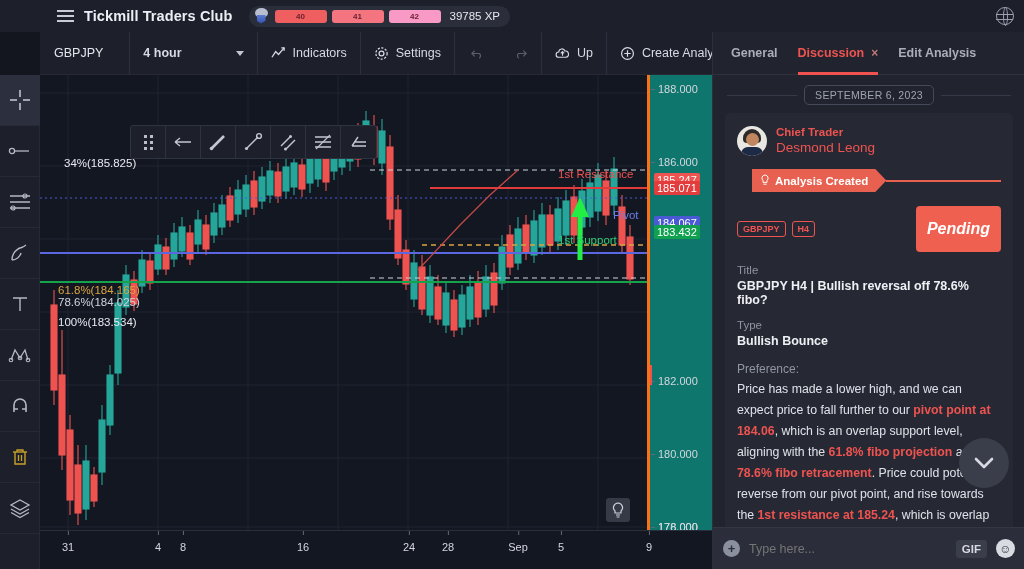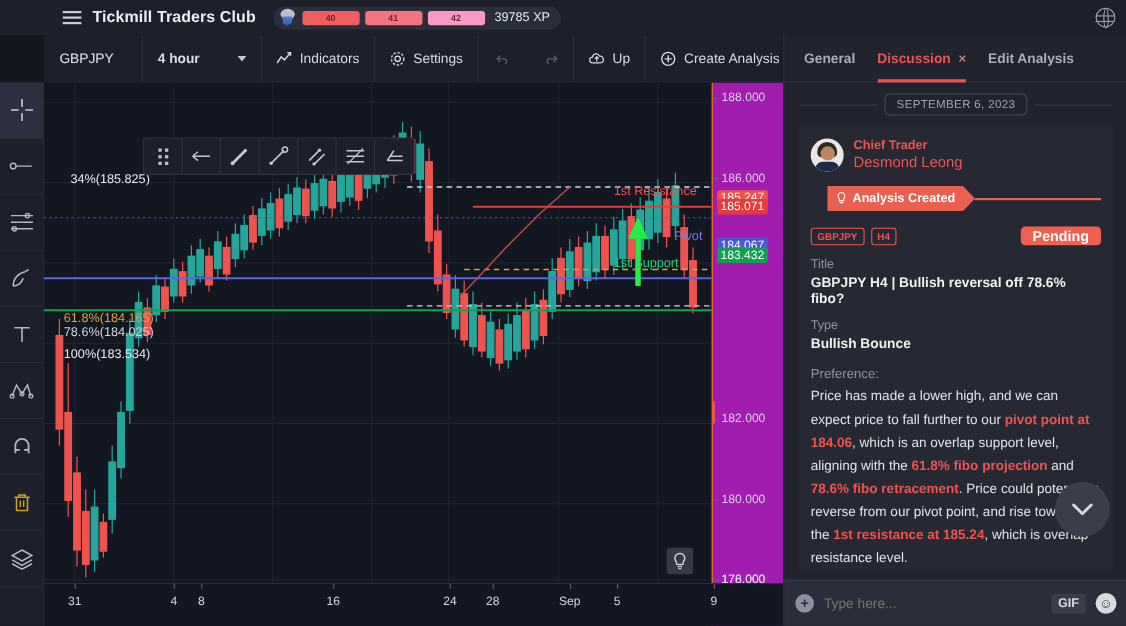--- a/index.html
+++ b/index.html
@@ -48,21 +48,21 @@
     position: absolute; top: 32px; left: 40px; width: 672px; height: 43px;
     background: #1d1f2b; display: flex; align-items: stretch;
     border-bottom: 1px solid #262a36;
   }
   .tb-item {
     display: flex; align-items: center; gap: 7px; padding: 0 13px;
     color: #d7dae2; font-size: 12.5px; cursor: pointer;
     border-right: 1px solid #2c3040; white-space: nowrap;
   }
   .tb-item.sym { font-weight: normal; padding: 0 26px 0 14px; color: #e3e6ec; }
-  .tb-item.tf { font-weight: bold; gap: 34px; }
+  .tb-item.tf { font-weight: bold; gap: 54px; }
   .chev { width: 0; height: 0; border-left: 4.5px solid transparent; border-right: 4.5px solid transparent; border-top: 5px solid #c3c7d1; }
   .tb-icon { width: 15px; height: 15px; flex: none; }
   .tb-undo { border-right: none; padding: 0 15px; }
 
   
   .rail {
     position: absolute; top: 75px; left: 0; width: 40px; height: 494px;
     background: #1d1f2b; border-right: 1px solid #262a36;
   }
   .rail-btn {
@@ -89,21 +89,21 @@
   .ftb-btn {
     width: 35px; display: flex; align-items: center; justify-content: center;
     border-right: 1px solid #2e3342; cursor: pointer; color: #c2c7d2;
   }
   .ftb-btn:last-child { border-right: none; }
   .dots { display: grid; grid-template-columns: repeat(2, 3px); gap: 3px; }
   .dots i { width: 3px; height: 3px; background: #b9bec9; display: block; }
 
   .priceaxis {
     position: absolute; right: 0; top: 0; width: 65px; height: 494px;
-    border-left: 1px solid #f97316; background: #a21caf;
+    border-left: 3px solid #f97316; background: #0f766e;
   }
   .pa-tick { position: absolute; left: 8px; color: #d4d7de; font-size: 11px; }
   .pa-tick::before { content:""; position: absolute; left: -7px; top: 6px; width: 4px; height: 1px; background: #626776; }
   .pa-badge {
     position: absolute; left: 4px; padding: 1px 3px; font-size: 11px; color: #fff; border-radius: 2px;
   }
   .timeaxis {
     position: absolute; left: 0; bottom: 0; width: 672px; height: 39px;
     border-top: 1px solid #2a2e3b; background: #131722;
   }
@@ -144,22 +144,22 @@
     background: #e8604f; height: 23px; display: flex; align-items: center; gap: 5px;
     padding: 0 8px; color: #fff; font-size: 11.5px; font-weight: bold;
     clip-path: polygon(0 0, calc(100% - 11px) 0, 100% 50%, calc(100% - 11px) 100%, 0 100%);
     padding-right: 18px;
   }
   .ribbon .tail { flex: 1; height: 2px; background: #e8604f; }
 
   .badges { display: flex; align-items: center; gap: 6px; margin: 14px 0 0; }
   .mini { border: 1px solid #ef5350; color: #ef5350; border-radius: 3px; font-size: 9px; padding: 2px 5px; font-weight: bold; }
   .pending {
-    margin-left: auto; background: #ef6050; color: #fff; font-size: 13px; font-weight: bold;
-    border-radius: 4px; padding: 1px 11px;
+    margin-left: auto; background: #ef6050; color: #fff; font-size: 16px; font-weight: bold;
+    border-radius: 4px; padding: 14px 11px; font-style: italic;
   }
   .flabel { color: #8e94a2; font-size: 11.5px; margin-top: 12px; }
   .fvalue { color: #eef0f4; font-size: 12.5px; font-weight: bold; margin-top: 3px; }
   .ptitle { color: #9095a3; font-size: 12px; margin-top: 14px; }
   .ptext { color: #dfe2e8; font-size: 12.3px; line-height: 21px; margin-top: 3px; }
   .ptext .hl { color: #ef5350; font-weight: bold; }
   .scrolldown {
     position: absolute; right: 16px; bottom: 46px; width: 50px; height: 50px; border-radius: 50%;
     background: #3a3e4b; display: flex; align-items: center; justify-content: center; cursor: pointer; z-index: 30;
   }

